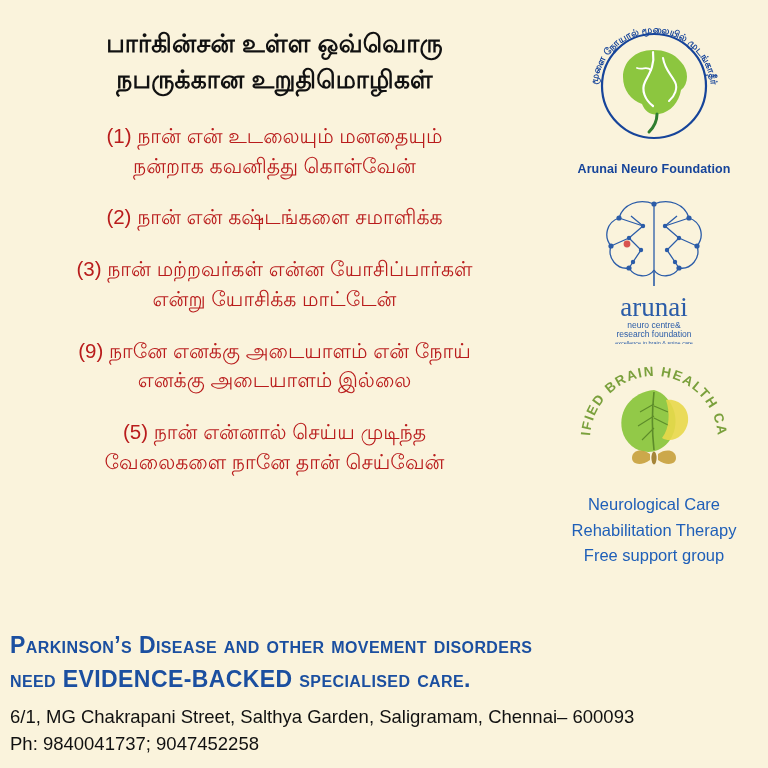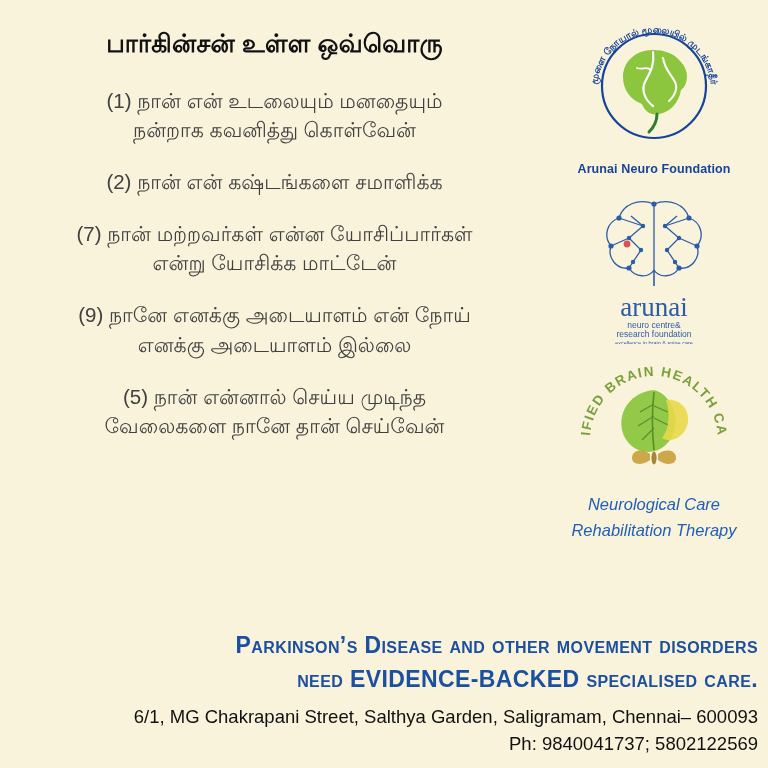--- a/index.html
+++ b/index.html
@@ -43,21 +43,21 @@
     display: block;
   }
   .pledge-list {
     margin: 24px 0 0 0;
     padding: 0;
     list-style: none;
   }
   .pledge {
     text-align: center;
     font-size: 20.5px;
-    color: #404040;
+    color: #b91c1c;
     line-height: 1.45;
     margin: 0 0 22px 0;
   }
   .pledge .ln {
     display: block;
   }
   
   .right-col {
     position: absolute;
     right: 0;
@@ -95,31 +95,30 @@
   }
   .services {
     margin-top: 8px;
     text-align: center;
     color: #1f5fb8;
     font-size: 16.5px;
     line-height: 1.55;
   }
   .services .ln {
     display: block;
-    font-style: italic;
   }
   
   .bottom {
     position: absolute;
     left: 0;
     bottom: 0;
     width: 768px;
     padding: 0 10px 10px 10px;
     box-sizing: border-box;
-    text-align: right;
+    text-align: left;
   }
   .tagline {
     color: #1b4fa0;
     font-weight: bold;
     font-size: 23px;
     line-height: 1.5;
     font-variant: small-caps;
     letter-spacing: 0.4px;
     margin-bottom: 6px;
   }
@@ -140,32 +139,33 @@
 </style>
 </head>
 <body>
 
 <div class="poster">
 
   <div class="left-col">
 
     <div class="title">
       <span class="ln">பார்கின்சன் உள்ள ஒவ்வொரு</span>
+      <span class="ln">நபருக்கான உறுதிமொழிகள்</span>
     </div>
 
     <ul class="pledge-list">
       <li class="pledge">
         <span class="ln">(1) நான் என் உடலையும் மனதையும்</span>
         <span class="ln">நன்றாக கவனித்து கொள்வேன்</span>
       </li>
       <li class="pledge">
         <span class="ln">(2) நான் என் கஷ்டங்களை சமாளிக்க</span>
       </li>
       <li class="pledge">
-        <span class="ln">(7) நான் மற்றவர்கள் என்ன யோசிப்பார்கள்</span>
+        <span class="ln">(3) நான் மற்றவர்கள் என்ன யோசிப்பார்கள்</span>
         <span class="ln">என்று யோசிக்க மாட்டேன்</span>
       </li>
       <li class="pledge">
         <span class="ln">(9) நானே எனக்கு அடையாளம் என் நோய்</span>
         <span class="ln">எனக்கு அடையாளம் இல்லை</span>
       </li>
       <li class="pledge">
         <span class="ln">(5) நான் என்னால் செய்ய முடிந்த</span>
         <span class="ln">வேலைகளை நானே தான் செய்வேன்</span>
       </li>
@@ -258,28 +258,29 @@
           <g fill="#c8a03c" opacity="0.9">
             <path d="M76 100 C68 94 58 96 58 104 C58 111 68 112 76 106 Z"></path>
             <path d="M84 100 C92 94 102 96 102 104 C102 111 92 112 84 106 Z"></path>
             <ellipse cx="80" cy="104" rx="2.6" ry="6.5" fill="#9c7a28"></ellipse>
           </g>
         </svg>
       </span>
       <div class="services">
         <span class="ln">Neurological Care</span>
         <span class="ln">Rehabilitation Therapy</span>
+        <span class="ln">Free support group</span>
       </div>
     </div>
   </div>
 
   <div class="bottom">
     <div class="tagline">
       <span class="ln">Parkinson’s Disease and other movement disorders</span>
       <span class="ln">need EVIDENCE-BACKED specialised care.</span>
     </div>
     <div class="address">
       <span class="ln">6/1, MG Chakrapani Street, Salthya Garden, Saligramam, Chennai– 600093</span>
-      <span class="ln">Ph: 9840041737; 5802122569</span>
+      <span class="ln">Ph: 9840041737; 9047452258</span>
     </div>
   </div>
 
 </div>
 
 </body></html>

